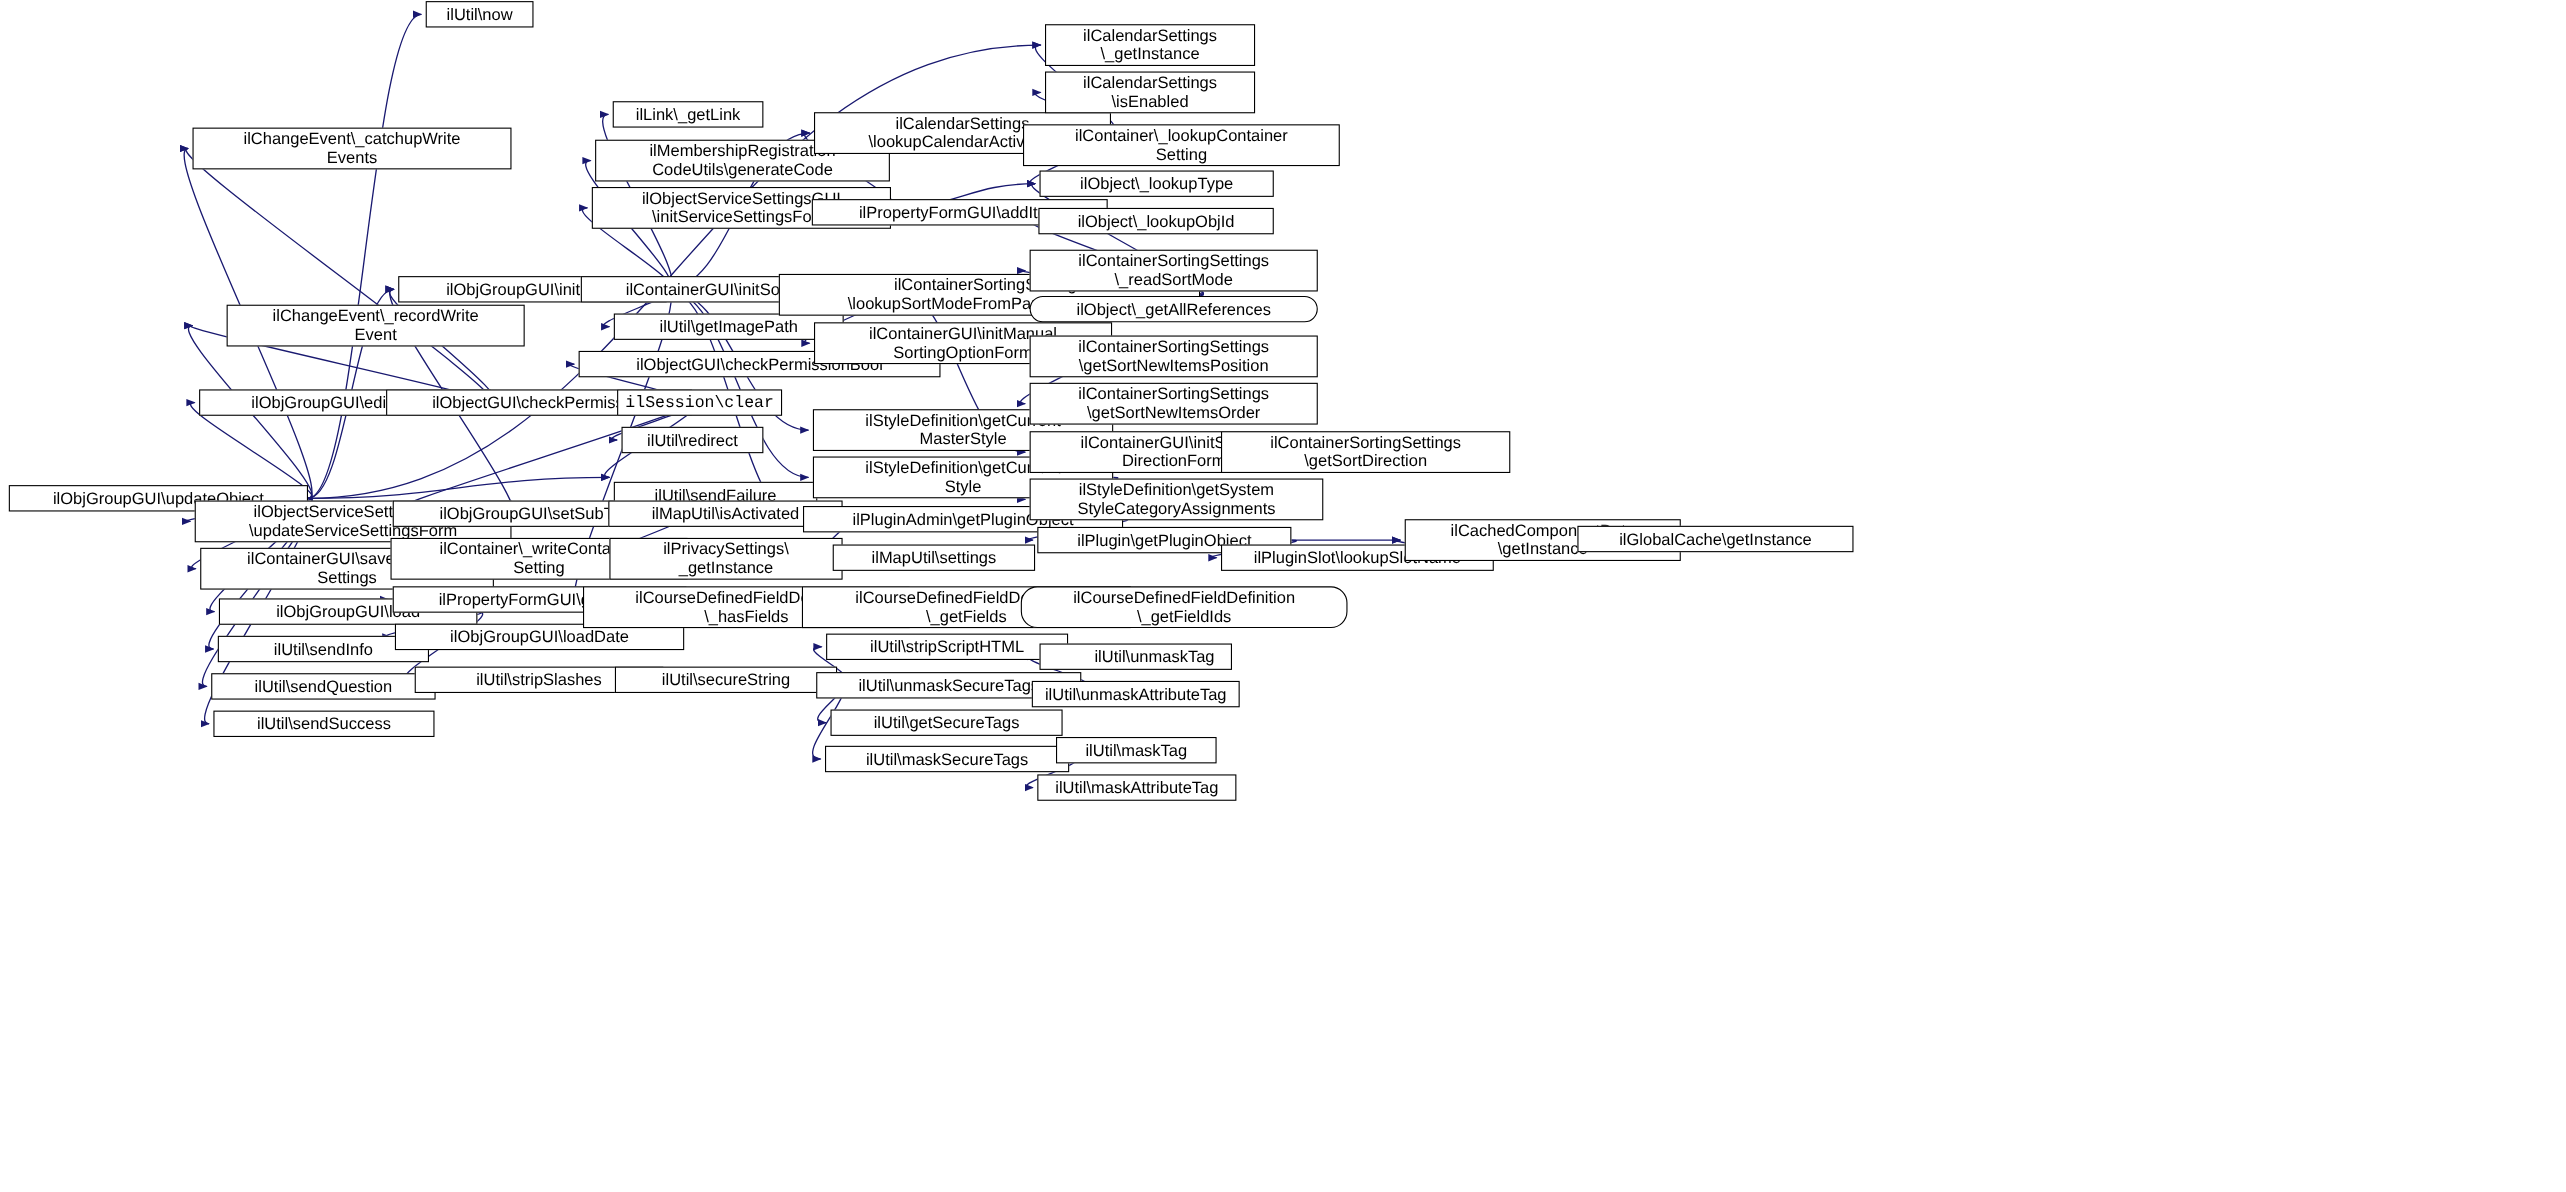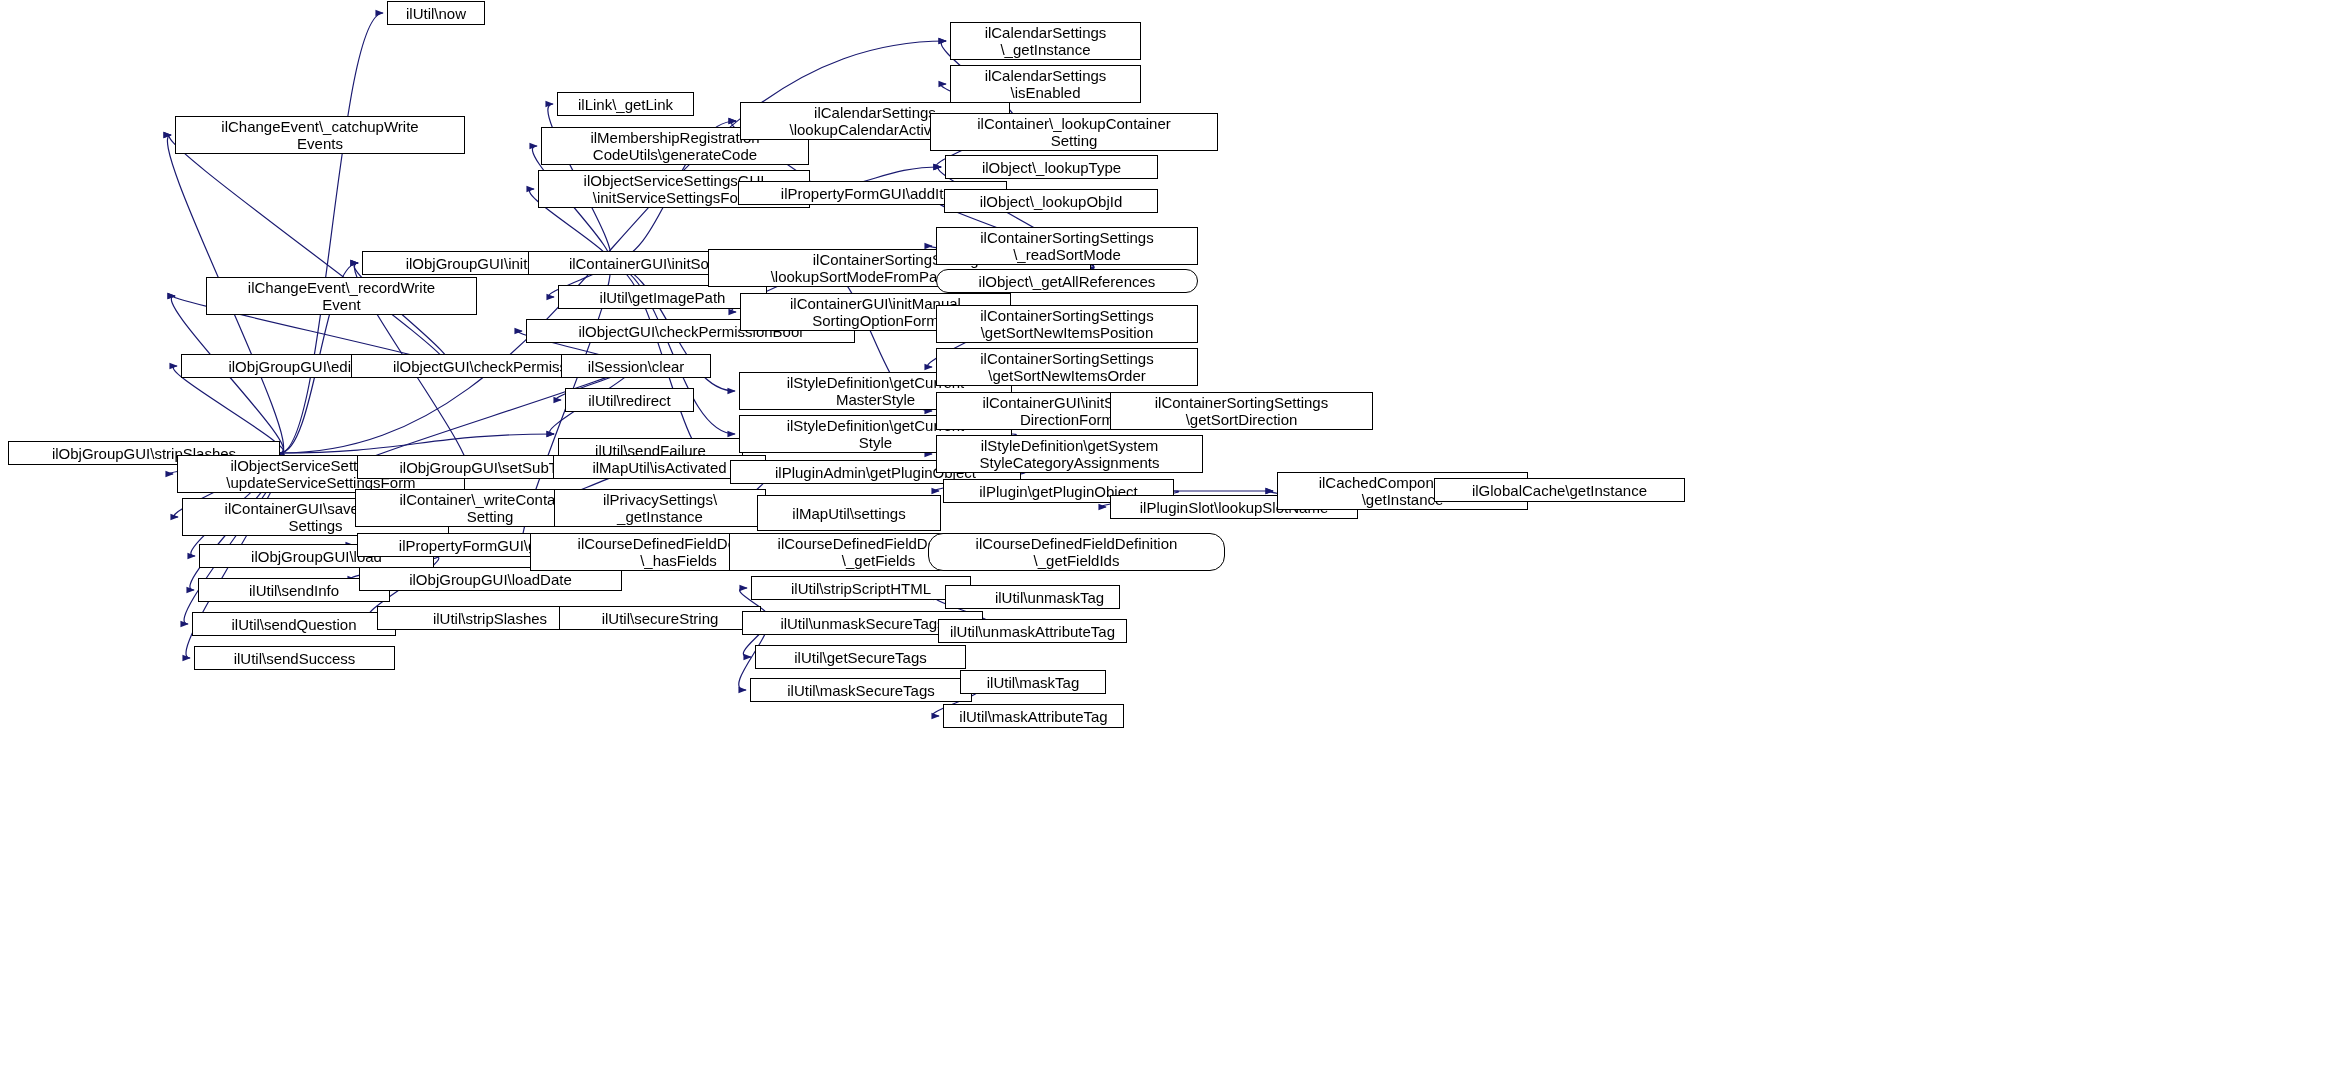--- a/index.html
+++ b/index.html
@@ -121,21 +121,21 @@
       <path d="M 983 623 C 1013 623, 911 597, 941 597" fill="none" stroke="#191970" stroke-width="1.2" marker-end="url(#arrow)"></path>
       <path d="M 983 623 C 1013 623, 904 631, 934 631" fill="none" stroke="#191970" stroke-width="1.2" marker-end="url(#arrow)"></path>
       <path d="M 972 690 C 1002 690, 926 682, 956 682" fill="none" stroke="#191970" stroke-width="1.2" marker-end="url(#arrow)"></path>
       <path d="M 972 690 C 1002 690, 909 716, 939 716" fill="none" stroke="#191970" stroke-width="1.2" marker-end="url(#arrow)"></path>
       <path d="M 1198 411 C 1228 411, 1076 411, 1106 411" fill="none" stroke="#191970" stroke-width="1.2" marker-end="url(#arrow)"></path>
       <path d="M 1174 491 C 1204 491, 1076 507, 1106 507" fill="none" stroke="#191970" stroke-width="1.2" marker-end="url(#arrow)"></path>
       <path d="M 1174 491 C 1218.55 491, 1228.45 491, 1273 491" fill="none" stroke="#191970" stroke-width="1.2" marker-end="url(#arrow)"></path>
       <path d="M 1358 507 C 1388 507, 1243 491, 1273 491" fill="none" stroke="#191970" stroke-width="1.2" marker-end="url(#arrow)"></path>
       <path d="M 1528 491 C 1558 491, 1400 490, 1430 490" fill="none" stroke="#191970" stroke-width="1.2" marker-end="url(#arrow)"></path>
     </svg>
-<div class="node root" style="left: 8px; top: 441px; width: 272px; height: 24px;">ilObjGroupGUI\stripSlashes</div>
+<div class="node root" style="left: 8px; top: 441px; width: 272px; height: 24px;">ilObjGroupGUI\updateObject</div>
     <div class="node" style="left: 387px; top: 1px; width: 98px; height: 24px;">ilUtil\now</div>
     <div class="node" style="left: 175px; top: 116px; width: 290px; height: 38px;">ilChangeEvent\_catchupWrite
 Events</div>
     <div class="node" style="left: 179px; top: 277px; width: 271px; height: 38px; margin-left: 27px;">ilChangeEvent\_recordWrite
 Event</div>
     <div class="node" style="left: 181px; top: 354px; width: 265px; height: 24px;">ilObjGroupGUI\editObject</div>
     <div class="node" style="left: 177px; top: 455px; width: 288px; height: 38px;">ilObjectServiceSettingsGUI
 \updateServiceSettingsForm</div>
     <div class="node" style="left: 182px; top: 498px; width: 267px; height: 38px;">ilContainerGUI\saveSorting
 Settings</div>
@@ -152,42 +152,42 @@
     <div class="node" style="left: 359px; top: 567px; width: 263px; height: 24px;">ilObjGroupGUI\loadDate</div>
     <div class="node" style="left: 377px; top: 606px; width: 226px; height: 24px;">ilUtil\stripSlashes</div>
     <div class="node" style="left: 557px; top: 92px; width: 137px; height: 24px;">ilLink\_getLink</div>
     <div class="node" style="left: 541px; top: 127px; width: 268px; height: 38px;">ilMembershipRegistration
 CodeUtils\generateCode</div>
     <div class="node" style="left: 538px; top: 170px; width: 272px; height: 38px;">ilObjectServiceSettingsGUI
 \initServiceSettingsForm</div>
     <div class="node" style="left: 528px; top: 251px; width: 286px; height: 24px;">ilContainerGUI\initSortingForm</div>
     <div class="node" style="left: 558px; top: 285px; width: 209px; height: 24px;">ilUtil\getImagePath</div>
     <div class="node" style="left: 526px; top: 319px; width: 329px; height: 24px;">ilObjectGUI\checkPermissionBool</div>
-    <div class="node" style="left: 561px; top: 354px; width: 150px; height: 24px;">ilSession\clear</div>
+    <div class="node" style="left: 561px; top: 354px; width: 150px; height: 24px; font-family: Liberation Mono, monospace;">ilSession\clear</div>
     <div class="node" style="left: 565px; top: 388px; width: 129px; height: 24px; text-align: right;">ilUtil\redirect</div>
     <div class="node" style="left: 558px; top: 422px; width: 185px; height: 24px; margin-top: 16px;">ilUtil\sendFailure</div>
     <div class="node" style="left: 553px; top: 455px; width: 213px; height: 24px;">ilMapUtil\isActivated</div>
     <div class="node" style="left: 554px; top: 489px; width: 212px; height: 38px;">ilPrivacySettings\
 _getInstance</div>
     <div class="node" style="left: 530px; top: 533px; width: 297px; height: 38px;">ilCourseDefinedFieldDefinition
 \_hasFields</div>
     <div class="node" style="left: 559px; top: 606px; width: 202px; height: 24px;">ilUtil\secureString</div>
     <div class="node" style="left: 740px; top: 102px; width: 270px; height: 38px;">ilCalendarSettings
 \lookupCalendarActivated</div>
     <div class="node" style="left: 738px; top: 181px; width: 269px; height: 24px;">ilPropertyFormGUI\addItem</div>
     <div class="node" style="left: 708px; top: 249px; width: 383px; height: 38px;">ilContainerSortingSettings
 \lookupSortModeFromParentContainer</div>
     <div class="node" style="left: 740px; top: 293px; width: 271px; height: 38px;">ilContainerGUI\initManual
 SortingOptionForm</div>
     <div class="node" style="left: 739px; top: 372px; width: 273px; height: 38px;">ilStyleDefinition\getCurrent
 MasterStyle</div>
     <div class="node" style="left: 739px; top: 415px; width: 273px; height: 38px;">ilStyleDefinition\getCurrent
 Style</div>
     <div class="node" style="left: 730px; top: 460px; width: 291px; height: 24px;">ilPluginAdmin\getPluginObject</div>
-    <div class="node" style="left: 757px; top: 495px; width: 184px; height: 36px;">ilMapUtil\settings</div>
+    <div class="node" style="left: 757px; top: 495px; width: 184px; height: 24px;">ilMapUtil\settings</div>
     <div class="node" style="left: 729px; top: 533px; width: 299px; height: 38px;">ilCourseDefinedFieldDefinition
 \_getFields</div>
     <div class="node" style="left: 751px; top: 576px; width: 220px; height: 24px;">ilUtil\stripScriptHTML</div>
     <div class="node" style="left: 742px; top: 611px; width: 241px; height: 24px;">ilUtil\unmaskSecureTags</div>
     <div class="node" style="left: 755px; top: 645px; width: 211px; height: 24px;">ilUtil\getSecureTags</div>
     <div class="node" style="left: 750px; top: 678px; width: 222px; height: 24px;">ilUtil\maskSecureTags</div>
     <div class="node" style="left: 950px; top: 22px; width: 191px; height: 38px;">ilCalendarSettings
 \_getInstance</div>
     <div class="node" style="left: 950px; top: 65px; width: 191px; height: 38px;">ilCalendarSettings
 \isEnabled</div>

